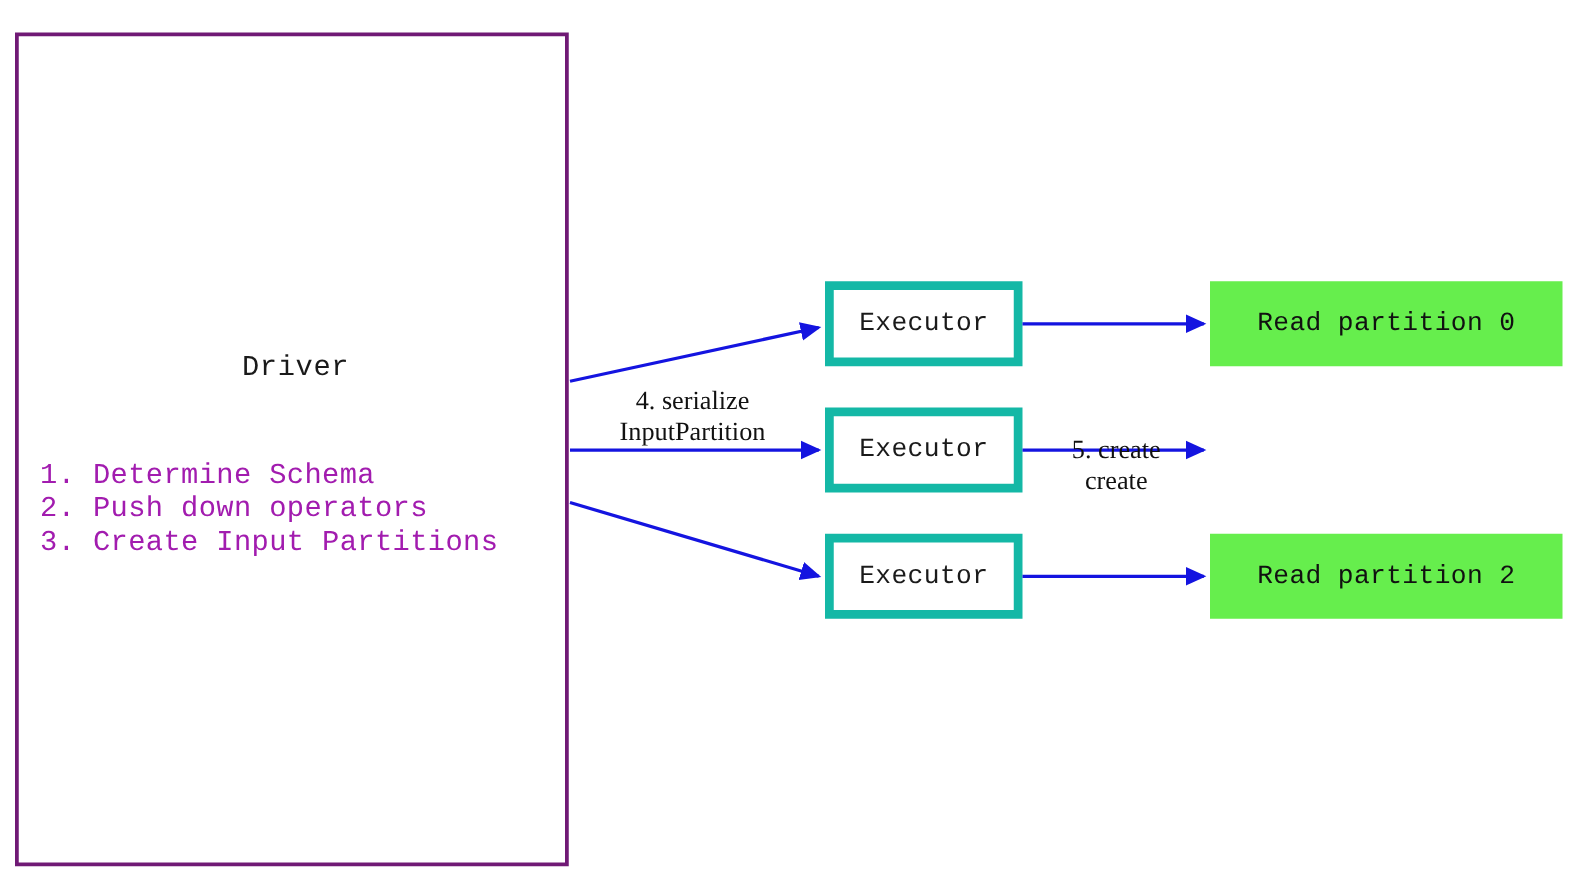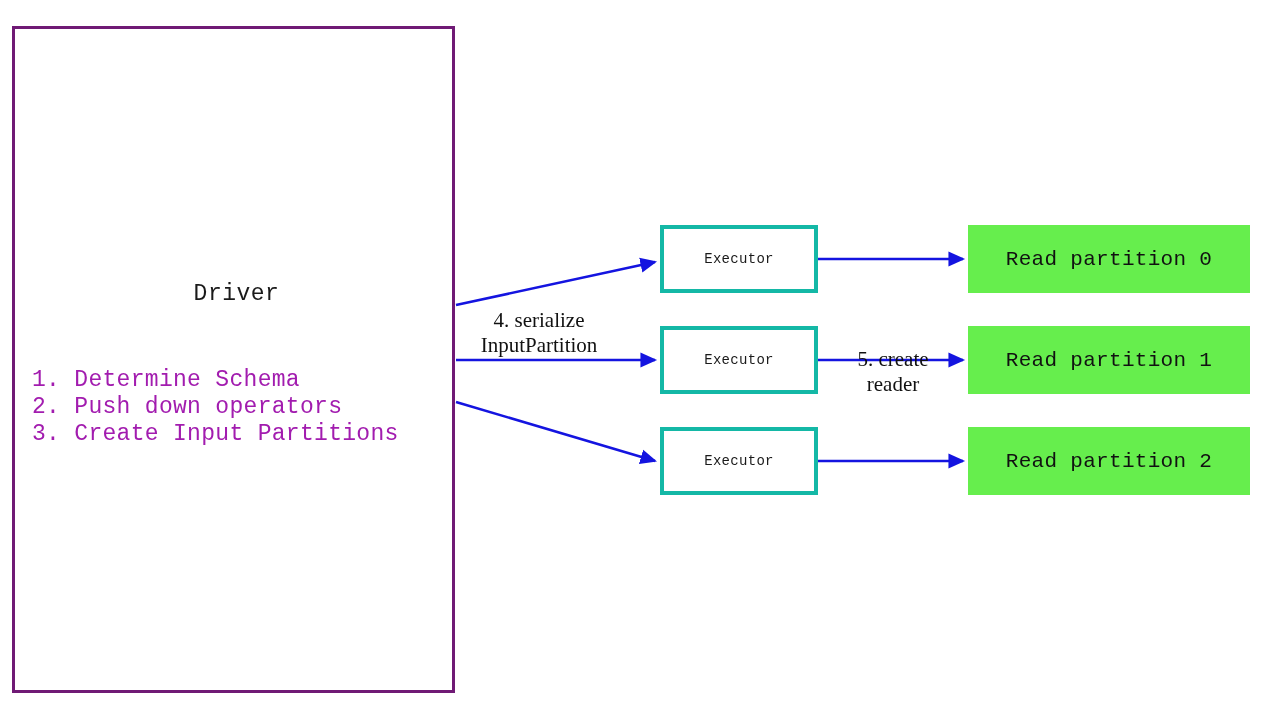--- a/index.html
+++ b/index.html
@@ -46,28 +46,28 @@
     font-size: 23px;
     line-height: 27px;
     color: #a21caf;
     white-space: pre;
     letter-spacing: 0.3px;
   }
   .exec-box {
     position: absolute;
     width: 158px;
     height: 68px;
-    border: 4px solid #14b8a6;
+    border: 7px solid #14b8a6;
     box-sizing: border-box;
     background: #ffffff;
     display: flex;
     align-items: center;
     justify-content: center;
     font-family: "Liberation Mono", "DejaVu Sans Mono", monospace;
-    font-size: 14px;
+    font-size: 21px;
     color: #1a1a1a;
     letter-spacing: 0.3px;
   }
   .exec-1 { left: 660px; top: 225px; }
   .exec-2 { left: 660px; top: 326px; }
   .exec-3 { left: 660px; top: 427px; }
 
   .green-box {
     position: absolute;
     left: 968px;
@@ -89,21 +89,21 @@
 
   .edge-label {
     position: absolute;
     text-align: center;
     font-family: "Liberation Serif", "DejaVu Serif", serif;
     font-size: 21px;
     line-height: 25px;
     color: #111111;
   }
   .label-serialize {
-    left: 439px;
+    left: 454px;
     top: 308px;
     width: 200px;
   }
   .label-reader {
     left: 828px;
     top: 308px;
     width: 130px;
     margin-top: 39px;
   }
   svg.arrows {
@@ -133,23 +133,20 @@
   <div class="exec-box exec-2">
     <span>Executor</span>
   </div>
   <div class="exec-box exec-3">
     <span>Executor</span>
   </div>
 
   <div class="green-box green-1">
     <span>Read partition 0</span>
   </div>
-  <div class="green-box green-2">
-    <span>Read partition 1</span>
-  </div>
   <div class="green-box green-3">
     <span>Read partition 2</span>
   </div>
 
   <svg class="arrows" viewBox="0 0 1270 710">
     <defs>
       <marker id="bluehead" markerWidth="7" markerHeight="7" refX="5.6" refY="3.2" orient="auto" markerUnits="strokeWidth">
         <path d="M0,0.3 L6.4,3.2 L0,6.1 Z" fill="#1414e0"></path>
       </marker>
     </defs>
@@ -163,16 +160,16 @@
     <line x1="818" y1="461" x2="963" y2="461" stroke="#1414e0" stroke-width="2.6" marker-end="url(#bluehead)"></line>
   </svg>
 
   <div class="edge-label label-serialize">
     <div>4. serialize</div>
     <div>InputPartition</div>
   </div>
 
   <div class="edge-label label-reader">
     <div>5. create</div>
-    <div>reader</div>
+    <div>create</div>
   </div>
 
 </div>
 
 </body></html>

